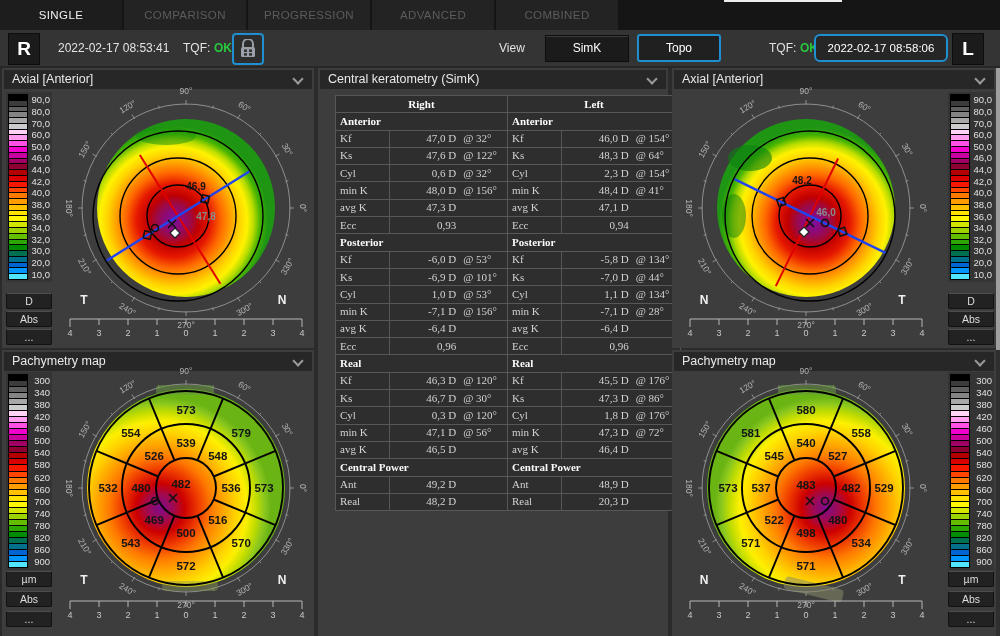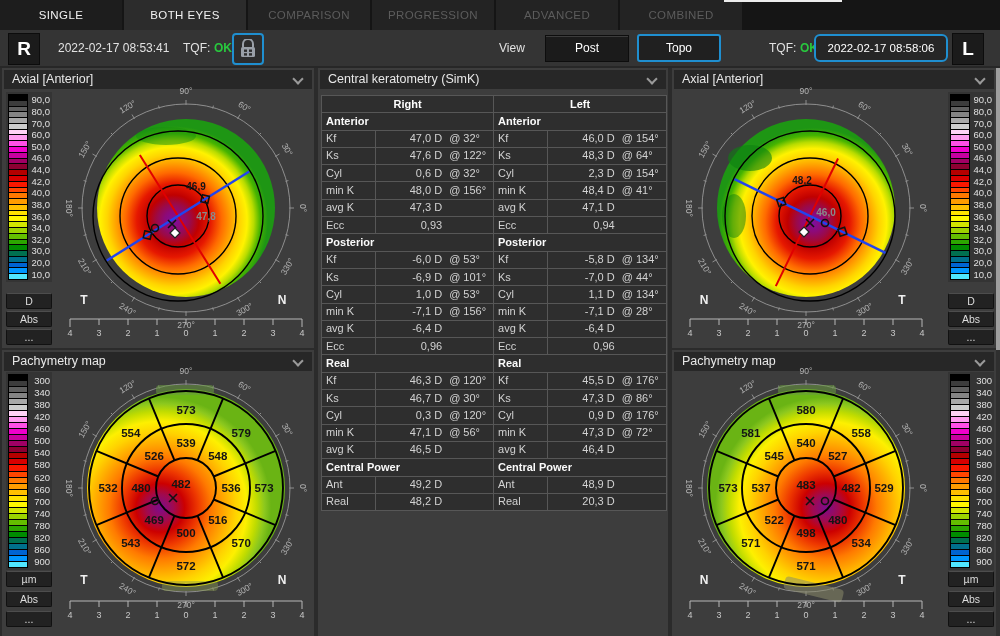--- a/index.html
+++ b/index.html
@@ -71,21 +71,20 @@
   .sbtrack{position:absolute;left:996px;top:68px;width:4px;height:568px;background:#2f2f2f;}
   .sbthumb{position:absolute;left:0;top:0;width:4px;height:282px;background:#9e9e9e;}
 </style>
 </head>
 <body>
 
 <div class="stage" style="--accent: #1f8fd0; --ok: #28c83e;">
 
   <nav class="tabbar">
       <div class="tab active">SINGLE</div>
-      <div class="tab selected">BOTH EYES</div>
       <div class="tab disabled">COMPARISON</div>
       <div class="tab disabled">PROGRESSION</div>
       <div class="tab disabled">ADVANCED</div>
       <div class="tab disabled">COMBINED</div>
     </nav>
   <div class="topline" style="left:724px;width:118px;"></div>
 
   <div class="toolbar">
     <div class="eyebox" style="left:8px;">R</div>
     <div class="tbtext" style="left:58px;">2022-02-17 08:53:41</div>
@@ -95,21 +94,21 @@
       <svg width="18" height="20" viewBox="0 0 18 20">
         <path d="M4 8 V5 a5 5 0 0 1 10 0 V8" fill="none" stroke="#9aa0a8" stroke-width="2"></path>
         <rect x="2" y="8" width="14" height="10" rx="1.5" fill="#9aa0a8"></rect>
         <rect x="5" y="10.5" width="3" height="2.4" fill="#2d2d2d"></rect>
         <rect x="10" y="10.5" width="3" height="2.4" fill="#2d2d2d"></rect>
         <rect x="5" y="14.2" width="3" height="2.4" fill="#2d2d2d"></rect>
         <rect x="10" y="14.2" width="3" height="2.4" fill="#2d2d2d"></rect>
       </svg>
     </div>
     <div class="tbtext" style="left:499px;">View</div>
-    <div class="darkbtn" style="left:545px;width:82px;">Post</div>
+    <div class="darkbtn" style="left:545px;width:82px;">SimK</div>
     <div class="bluebtn" style="left:637px;width:80px;">Topo</div>
     <div class="tbtext" style="left:769px;">TQF:</div>
     <div class="tbtext ok" style="left:800px;">OK</div>
     <div class="datebox">2022-02-17 08:58:06</div>
     <div class="eyebox" style="left:952px;">L</div>
   </div>
 
   <div class="panel" style="left:2px;top:68px;width:312px;height:280px;">
     <div class="phead">
       <span class="ptitle">Axial [Anterior]</span>
@@ -272,21 +271,21 @@
           <text x="116" y="17" class="rlab">4</text>
         </g>
     </svg>
   </div>
 
   <div class="panel" style="left:318px;top:68px;width:350px;height:568px;">
     <div class="phead">
       <span class="ptitle">Central keratometry (SimK)</span>
       <span class="chev"></span>
     </div>
-    <table class="ktable" style="position:absolute;left:3px;top:27px;">
+    <table class="ktable" style="position:absolute;left:17px;top:27px;font-family:Liberation Serif, serif;">
       <colgroup>
           <col style="width:54px">
           <col style="width:118px">
           <col style="width:54px">
           <col style="width:119px">
         </colgroup>
       <tbody>
           <tr>
             <td class="colhead" colspan="2">Right</td>
             <td class="colhead" colspan="2">Left</td>
@@ -384,21 +383,21 @@
           <tr>
             <td class="lab">Ks</td>
             <td class="val"><span class="v">46,7 D</span><span class="a">@ 30°</span></td>
             <td class="lab">Ks</td>
             <td class="val"><span class="v">47,3 D</span><span class="a">@ 86°</span></td>
           </tr>
           <tr>
             <td class="lab">Cyl</td>
             <td class="val"><span class="v">0,3 D</span><span class="a">@ 120°</span></td>
             <td class="lab">Cyl</td>
-            <td class="val"><span class="v">0,9 D</span><span class="a">@ 176°</span></td>
+            <td class="val"><span class="v">1,8 D</span><span class="a">@ 176°</span></td>
           </tr>
           <tr>
             <td class="lab">min K</td>
             <td class="val"><span class="v">47,1 D</span><span class="a">@ 56°</span></td>
             <td class="lab">min K</td>
             <td class="val"><span class="v">47,3 D</span><span class="a">@ 72°</span></td>
           </tr>
           <tr>
             <td class="lab">avg K</td>
             <td class="val"><span class="v">46,5 D</span><span class="a"></span></td>

